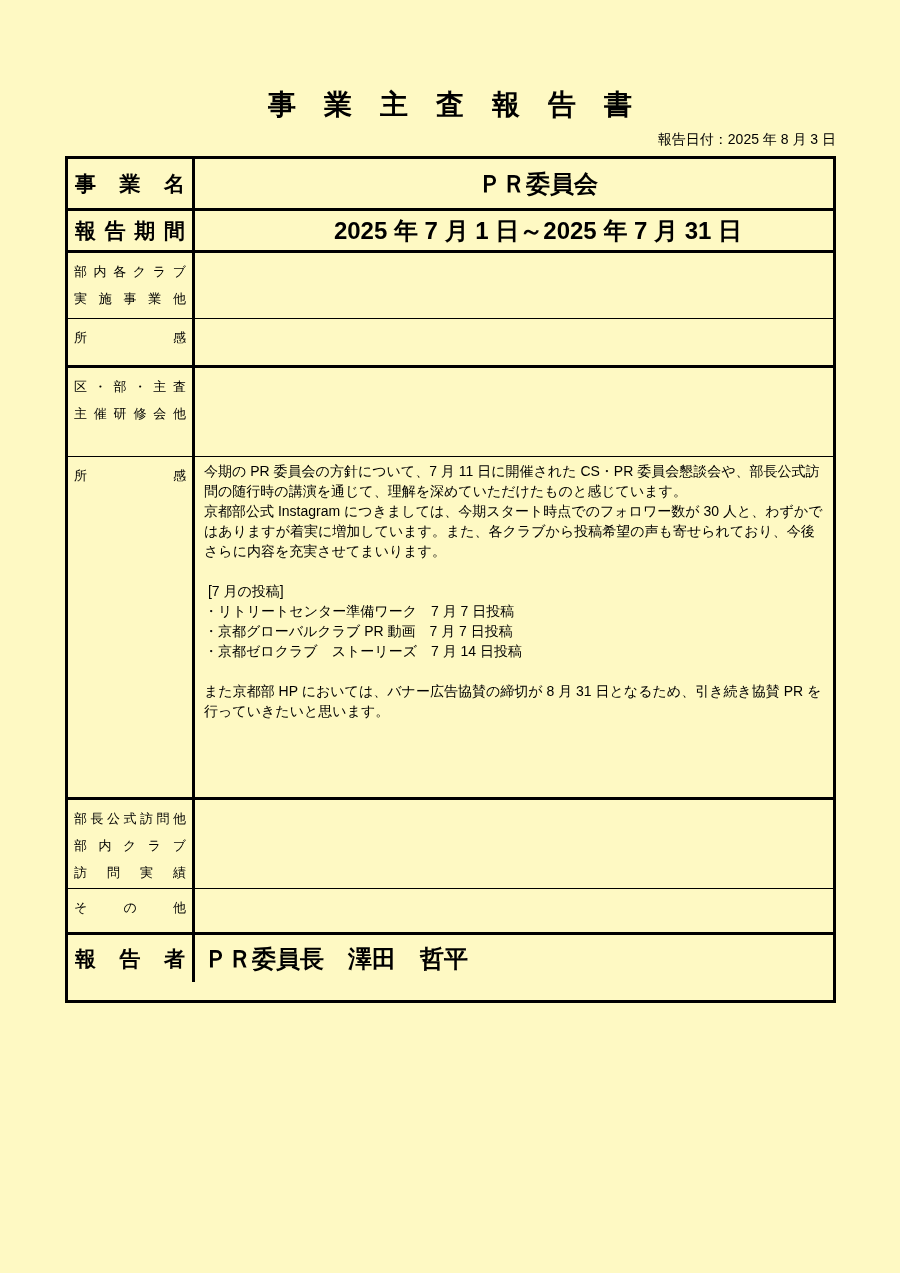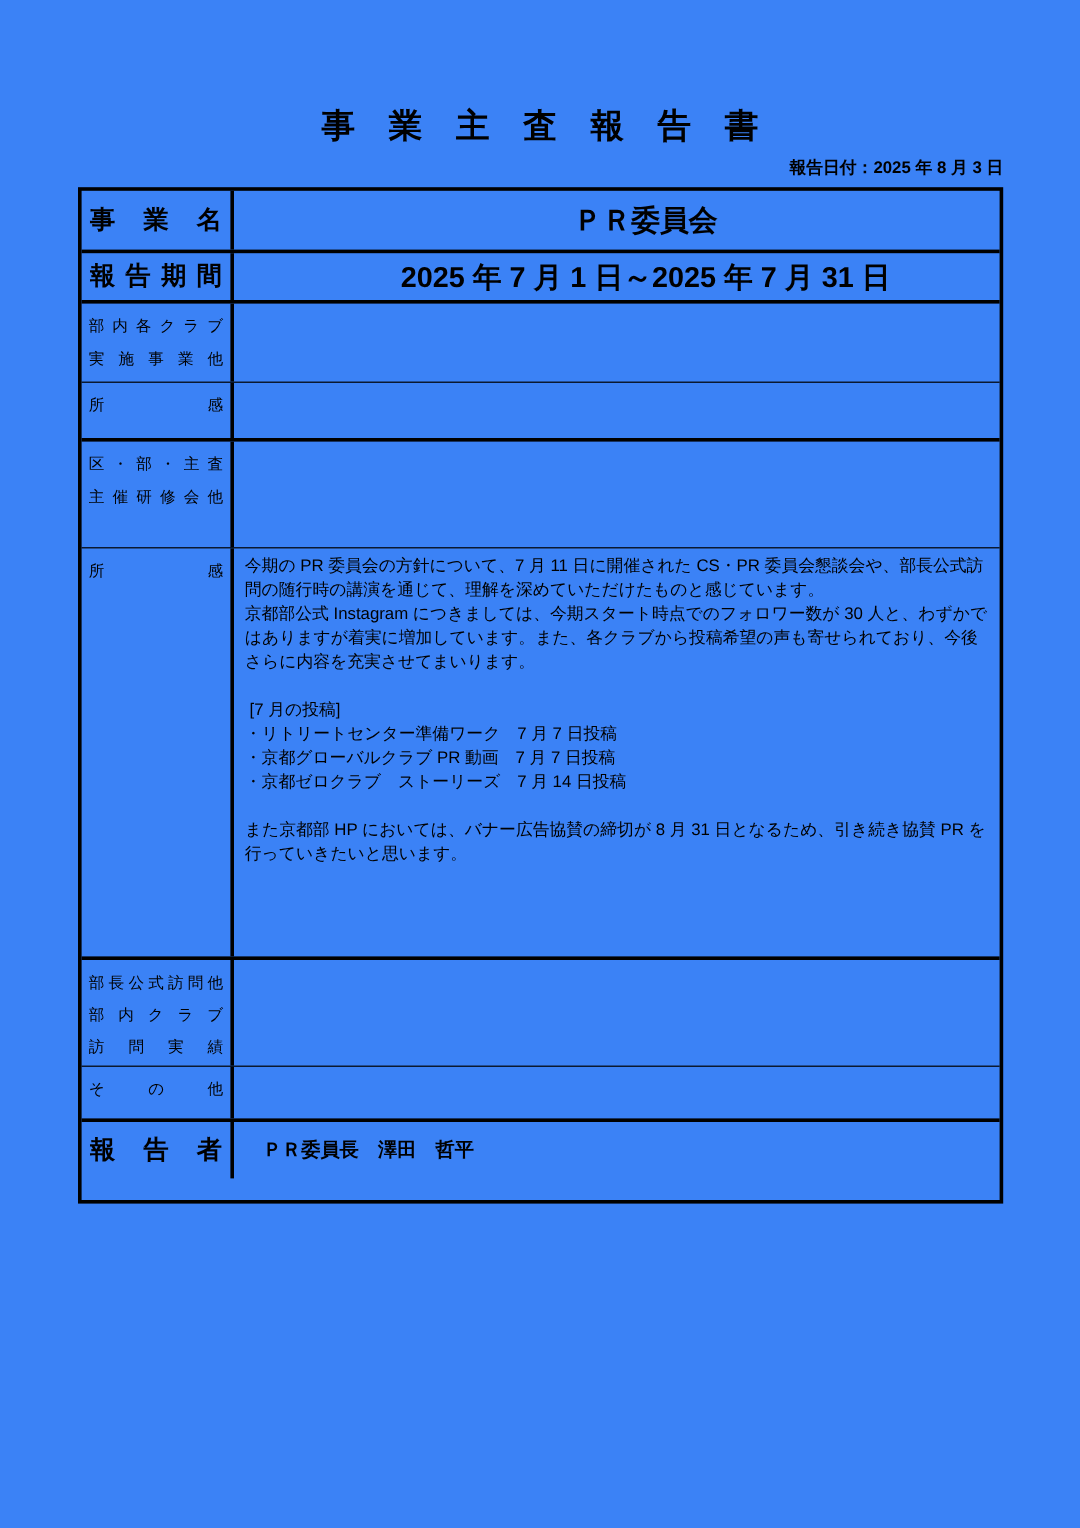--- a/index.html
+++ b/index.html
@@ -2,33 +2,33 @@
 <html><head>
 <meta charset="utf-8">
 <style>
   * { margin: 0; padding: 0; box-sizing: border-box; }
   html, body {
     width: 900px; height: 1273px;
     background: #ffffff;
     color: #000000;
     font-family: "Liberation Sans", sans-serif;
   }
-  .page { position: relative; width: 900px; height: 1273px; background: #3b82f6; overflow: hidden; }
+  .page { position: relative; width: 900px; height: 1273px; background: #fef9c3; overflow: hidden; }
 
   .doc-title {
     position: absolute; top: 86px; left: 0; width: 900px;
     text-align: center;
     font-size: 28px; font-weight: bold;
     letter-spacing: 1em; text-indent: 1em;
     white-space: nowrap;
   }
   .report-date {
     position: absolute; top: 131px; left: 65px; width: 771px;
     text-align: right;
-    font-size: 14px; font-weight: 700;
+    font-size: 14px; font-weight: 400;
   }
 
   .report-table {
     position: absolute; top: 156px; left: 65px;
     width: 771px; height: 847px;
     border: 3px solid #000;
   }
   .row { display: flex; width: 100%; }
   .sep-thick { border-bottom: 3px solid #000; }
   .sep-thin  { border-bottom: 1px solid #000; }
@@ -59,22 +59,22 @@
 
   .cell-content { flex: 1 1 auto; white-space: pre-wrap; overflow: hidden; padding-left: 48px; }
   .content-center {
     display: flex; align-items: center; justify-content: center;
     font-size: 24px; font-weight: bold;
   }
   .content-body { font-size: 14px; line-height: 27px; padding: 5px 10px 0 9px; }
   .r6 .content-body { line-height: 20px; padding-top: 4px; }
   .content-reporter {
     display: flex; align-items: center;
-    font-size: 16px; font-weight: bold;
-    padding-left: 24px;
+    font-size: 24px; font-weight: bold;
+    padding-left: 9px;
   }
 </style>
 </head>
 <body>
 
 <div class="page">
 
   <h1 class="doc-title">事業主査報告書</h1>
 
   <div class="report-date">報告日付：2025 年 8 月 3 日</div>

